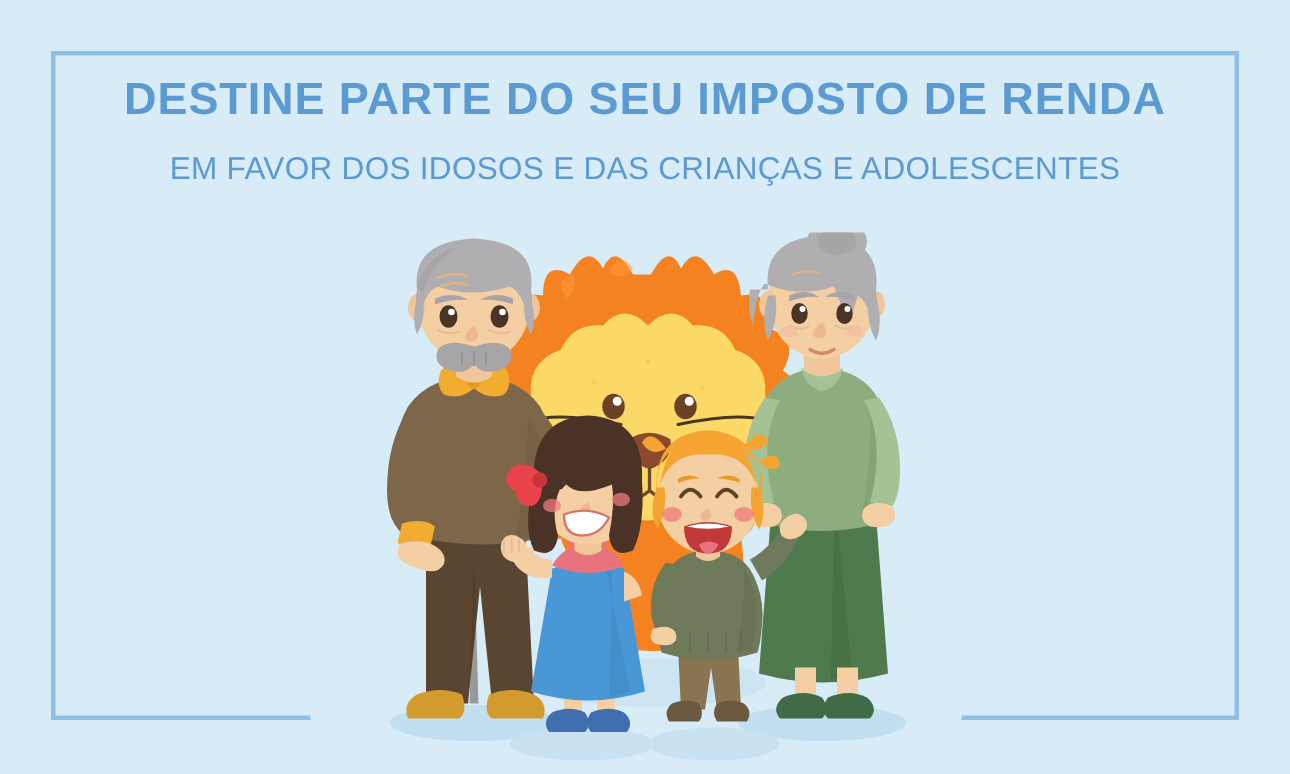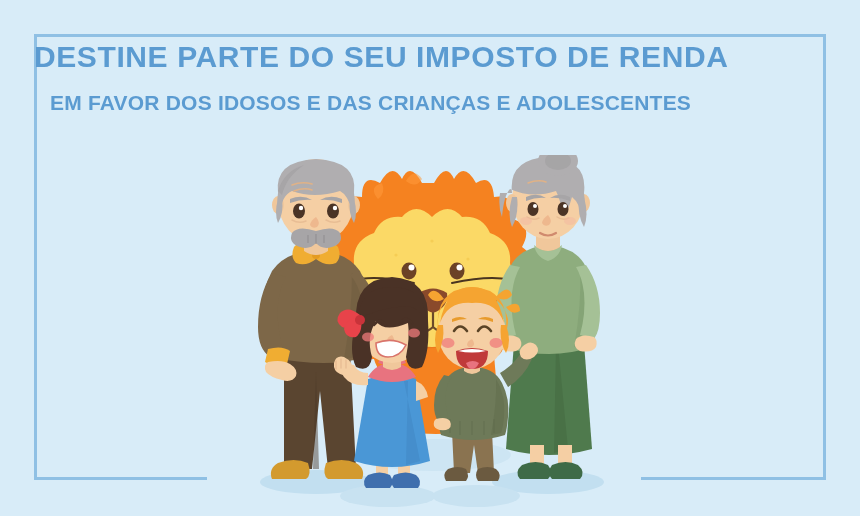--- a/index.html
+++ b/index.html
@@ -19,35 +19,36 @@
   
   .frame-line{position:absolute;background:#8fc0e4;}
   #frame-top{left:34px;top:34px;width:792px;height:3px;}
   #frame-left{left:34px;top:34px;width:3px;height:446px;}
   #frame-right{left:823px;top:34px;width:3px;height:446px;}
   #frame-bottom-left{left:34px;top:477px;width:173px;height:3px;}
   #frame-bottom-right{left:641px;top:477px;width:185px;height:3px;}
 
   
   #headline{
-    position:absolute;left:34px;top:40px;width:792px;
+    position:absolute;left:34px;top:50px;width:792px;
+    text-align:center;
     pointer-events:none;
   }
   #title{
     font-size:30px;
     font-weight:bold;
     letter-spacing:.6px;
     color:#5b9bd1;
     line-height:1.15;
     margin:0 0 6px 0;
     white-space:nowrap;
   }
   #subtitle{
     font-size:21px;
-    font-weight:bold;
+    font-weight:normal;
     letter-spacing:.2px;
     color:#5b9bd1;
     line-height:1.15;
     margin:16px;
     white-space:nowrap;
   }
 
   
   #illustration{
     position:absolute;

